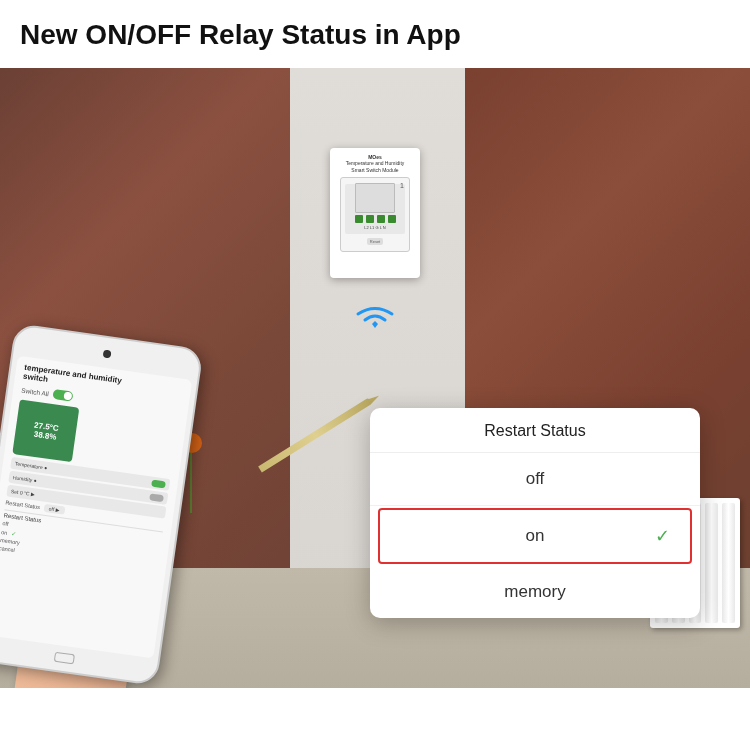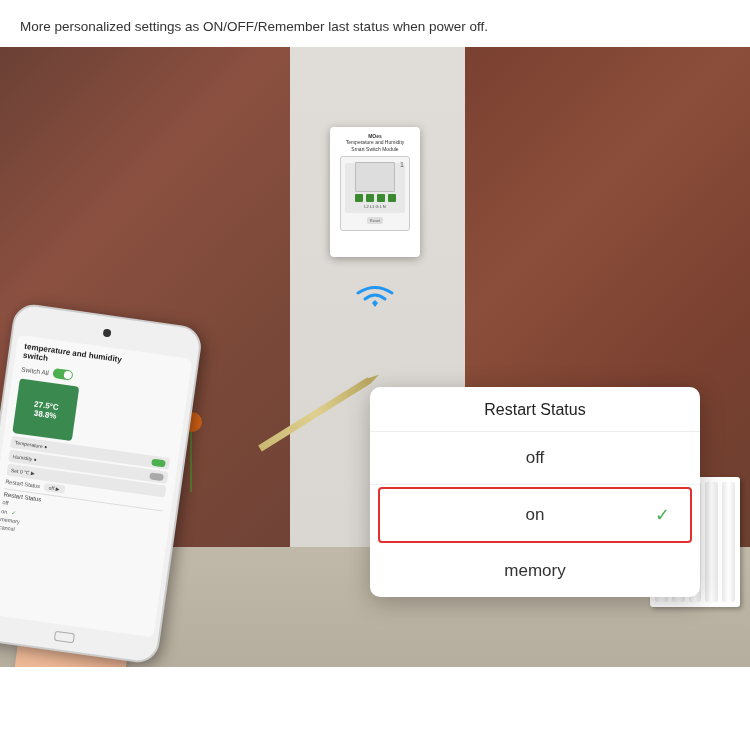--- a/index.html
+++ b/index.html
@@ -477,21 +477,21 @@
       font-size: 18px;
     }
     .popup-option-last {
       border-bottom: none;
     }
   </style>
 </head>
 <body>
 
 <div class="header-section">
-  <div class="sub-title">More personalized settings as ON/OFF/Remember last status when power off.</div>
+  <div class="main-title">New ON/OFF Relay Status in App</div>
 </div>
 
 <div class="scene-area">
 
   <div class="room-bg"></div>
   <div class="left-wall"></div>
   <div class="right-wall"></div>
   <div class="wall-panel"></div>
   <div class="floor"></div>
 

